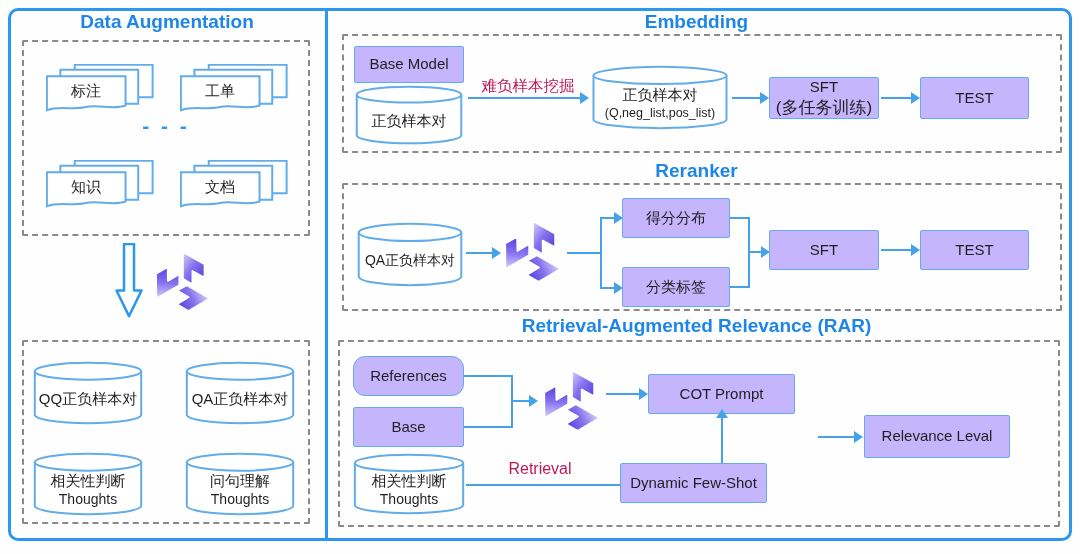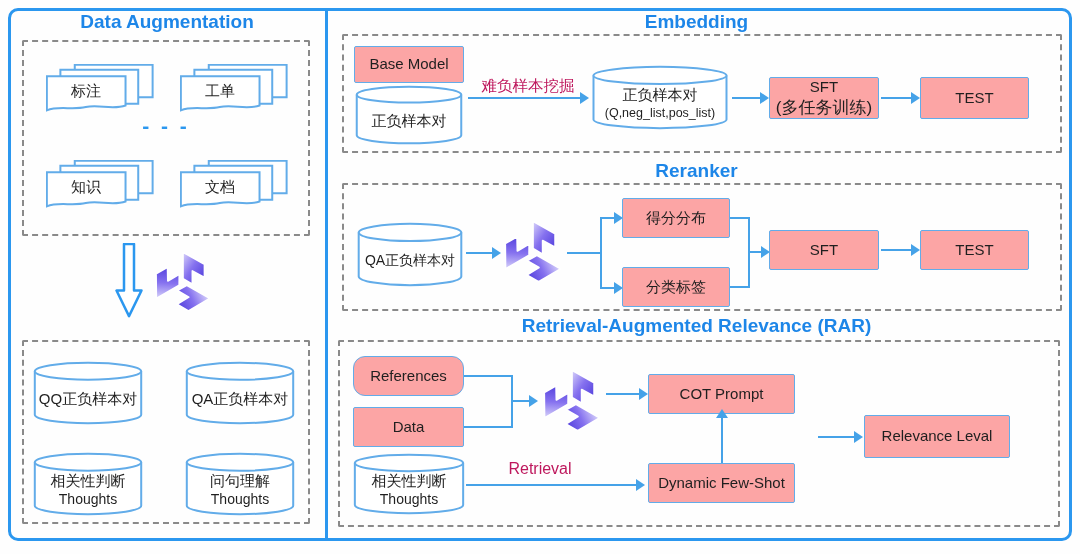--- a/index.html
+++ b/index.html
@@ -6,21 +6,21 @@
   #canvas{
     position:relative;width:1080px;height:554px;background:#fefefe;overflow:hidden;
     font-family:"Liberation Sans","DejaVu Sans",sans-serif;color:#1f1f1f;
   }
   .abs{position:absolute;}
   .frame{left:8px;top:8px;width:1064px;height:533px;border:3px solid #2b97ef;border-radius:10px;box-sizing:border-box;}
   .vdivider{left:325px;top:8px;width:3px;height:533px;background:#2b97ef;}
   .sec-title{font-weight:bold;font-size:19px;color:#1d86e8;text-align:center;white-space:nowrap;}
   .dashbox{border:2px dashed #8a8a8a;box-sizing:border-box;border-radius:2px;}
   .box{
-    border:1.8px solid #62ace9;background:#fca5a5;box-sizing:border-box;border-radius:2px;
+    border:1.8px solid #62ace9;background:#c4b5fd;box-sizing:border-box;border-radius:2px;
     display:flex;flex-direction:column;align-items:center;justify-content:center;
     font-size:15px;line-height:1.25;text-align:center;
   }
   .box .sub{font-size:17px;}
   .sub:empty{display:none;}
   
   .cyl{box-sizing:border-box;}
   .cyl > svg{position:absolute;inset:0;width:100%;height:100%;overflow:visible;}
   .cyl path,.cyl ellipse{fill:#fff;stroke:#62ace9;stroke-width:2;vector-effect:non-scaling-stroke;}
   .cyl-label{
@@ -241,21 +241,21 @@
     <span>TEST</span>
   </div>
 
   <div class="abs sec-title" style="left:330px;top:315px;width:733px;">Retrieval-Augmented Relevance (RAR)</div>
   <div class="abs dashbox" style="left:338px;top:340px;width:722px;height:187px;"></div>
 
   <div class="abs box" style="left:353px;top:356px;width:111px;height:40px;border-radius:12px;">
     <span>References</span>
   </div>
   <div class="abs box" style="left:353px;top:407px;width:111px;height:40px;">
-    <span>Data</span>
+    <span>Base</span>
   </div>
 
   <div class="abs ha" style="left:464px;top:375px;width:48px;"></div>
   <div class="abs ha" style="left:464px;top:426px;width:48px;"></div>
   <div class="abs va" style="left:511px;top:375px;height:53px;"></div>
   <div class="abs ha head" style="left:511px;top:400px;width:18px;"></div>
 
   <div class="abs" style="left:538px;top:368px;width:68px;height:68px;">
     <svg class="qwen" viewBox="0 0 120 120">
       <use href="#qlogo" fill="url(#qgrad)" stroke="#fff" stroke-width="3" stroke-linejoin="round"></use>
@@ -274,21 +274,21 @@
     </svg>
     <div class="cyl-label">
         <span>相关性判断</span>
         <span style="font-size:14px">Thoughts</span>
       </div>
   </div>
 
   <div class="abs flow-label" style="left:480px;top:460px;width:120px;font-size:16px;">Retrieval</div>
   <div class="abs ha head" style="left:466px;top:484px;width:170px;"></div>
 
-  <div class="abs box" style="left:648px;top:463px;width:147px;height:40px;">
+  <div class="abs box" style="left:620px;top:463px;width:147px;height:40px;">
     <span>Dynamic Few-Shot</span>
   </div>
   <div class="abs va headup" style="left:721px;top:417px;height:46px;"></div>
 
   <div class="abs ha head" style="left:818px;top:436px;width:36px;"></div>
   <div class="abs box" style="left:864px;top:415px;width:146px;height:43px;">
     <span>Relevance Leval</span>
   </div>
 
 </div>

